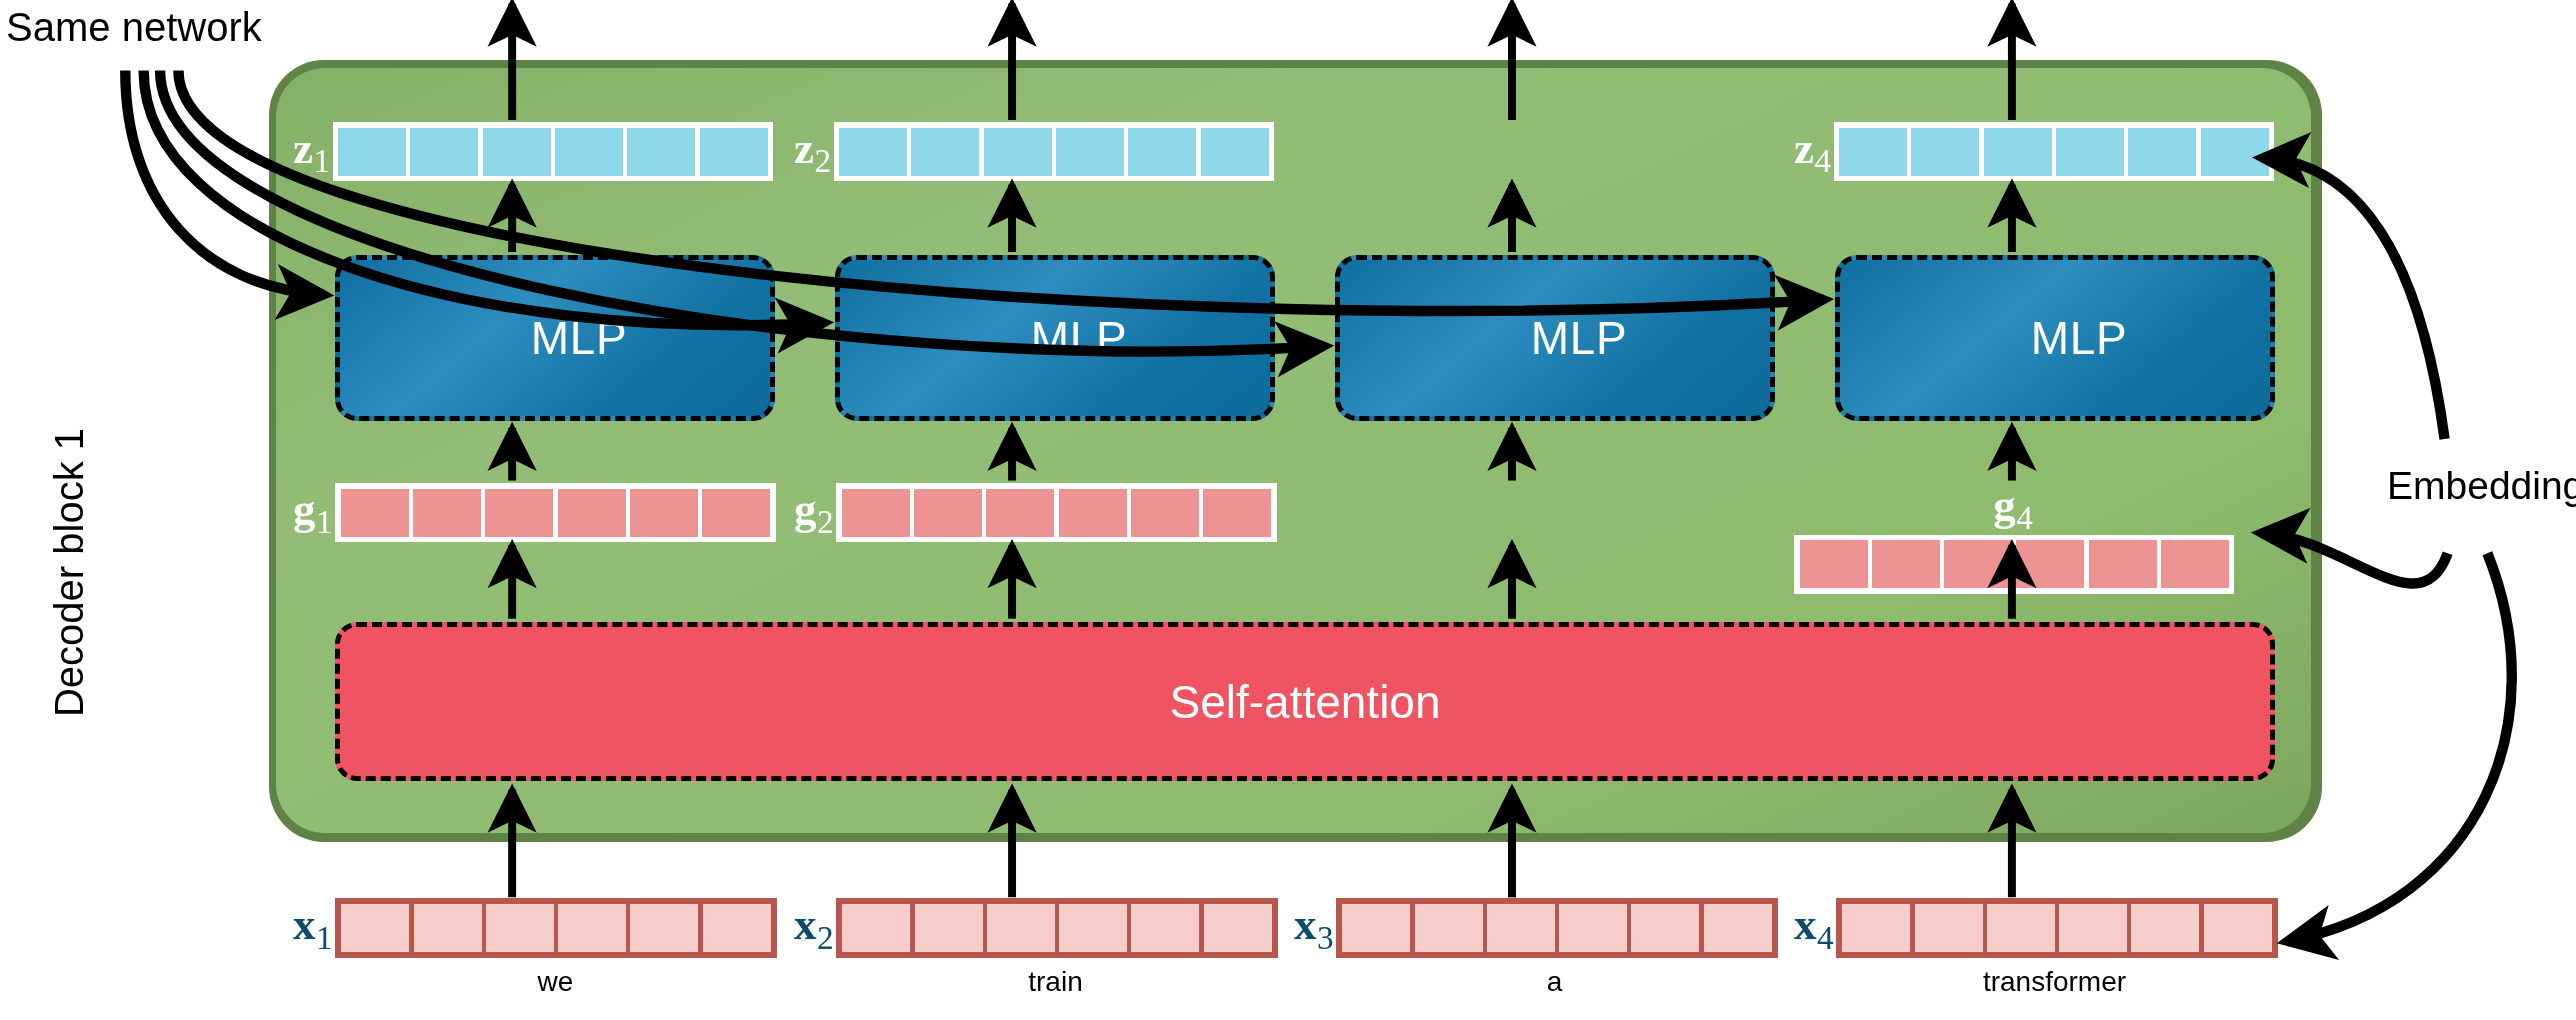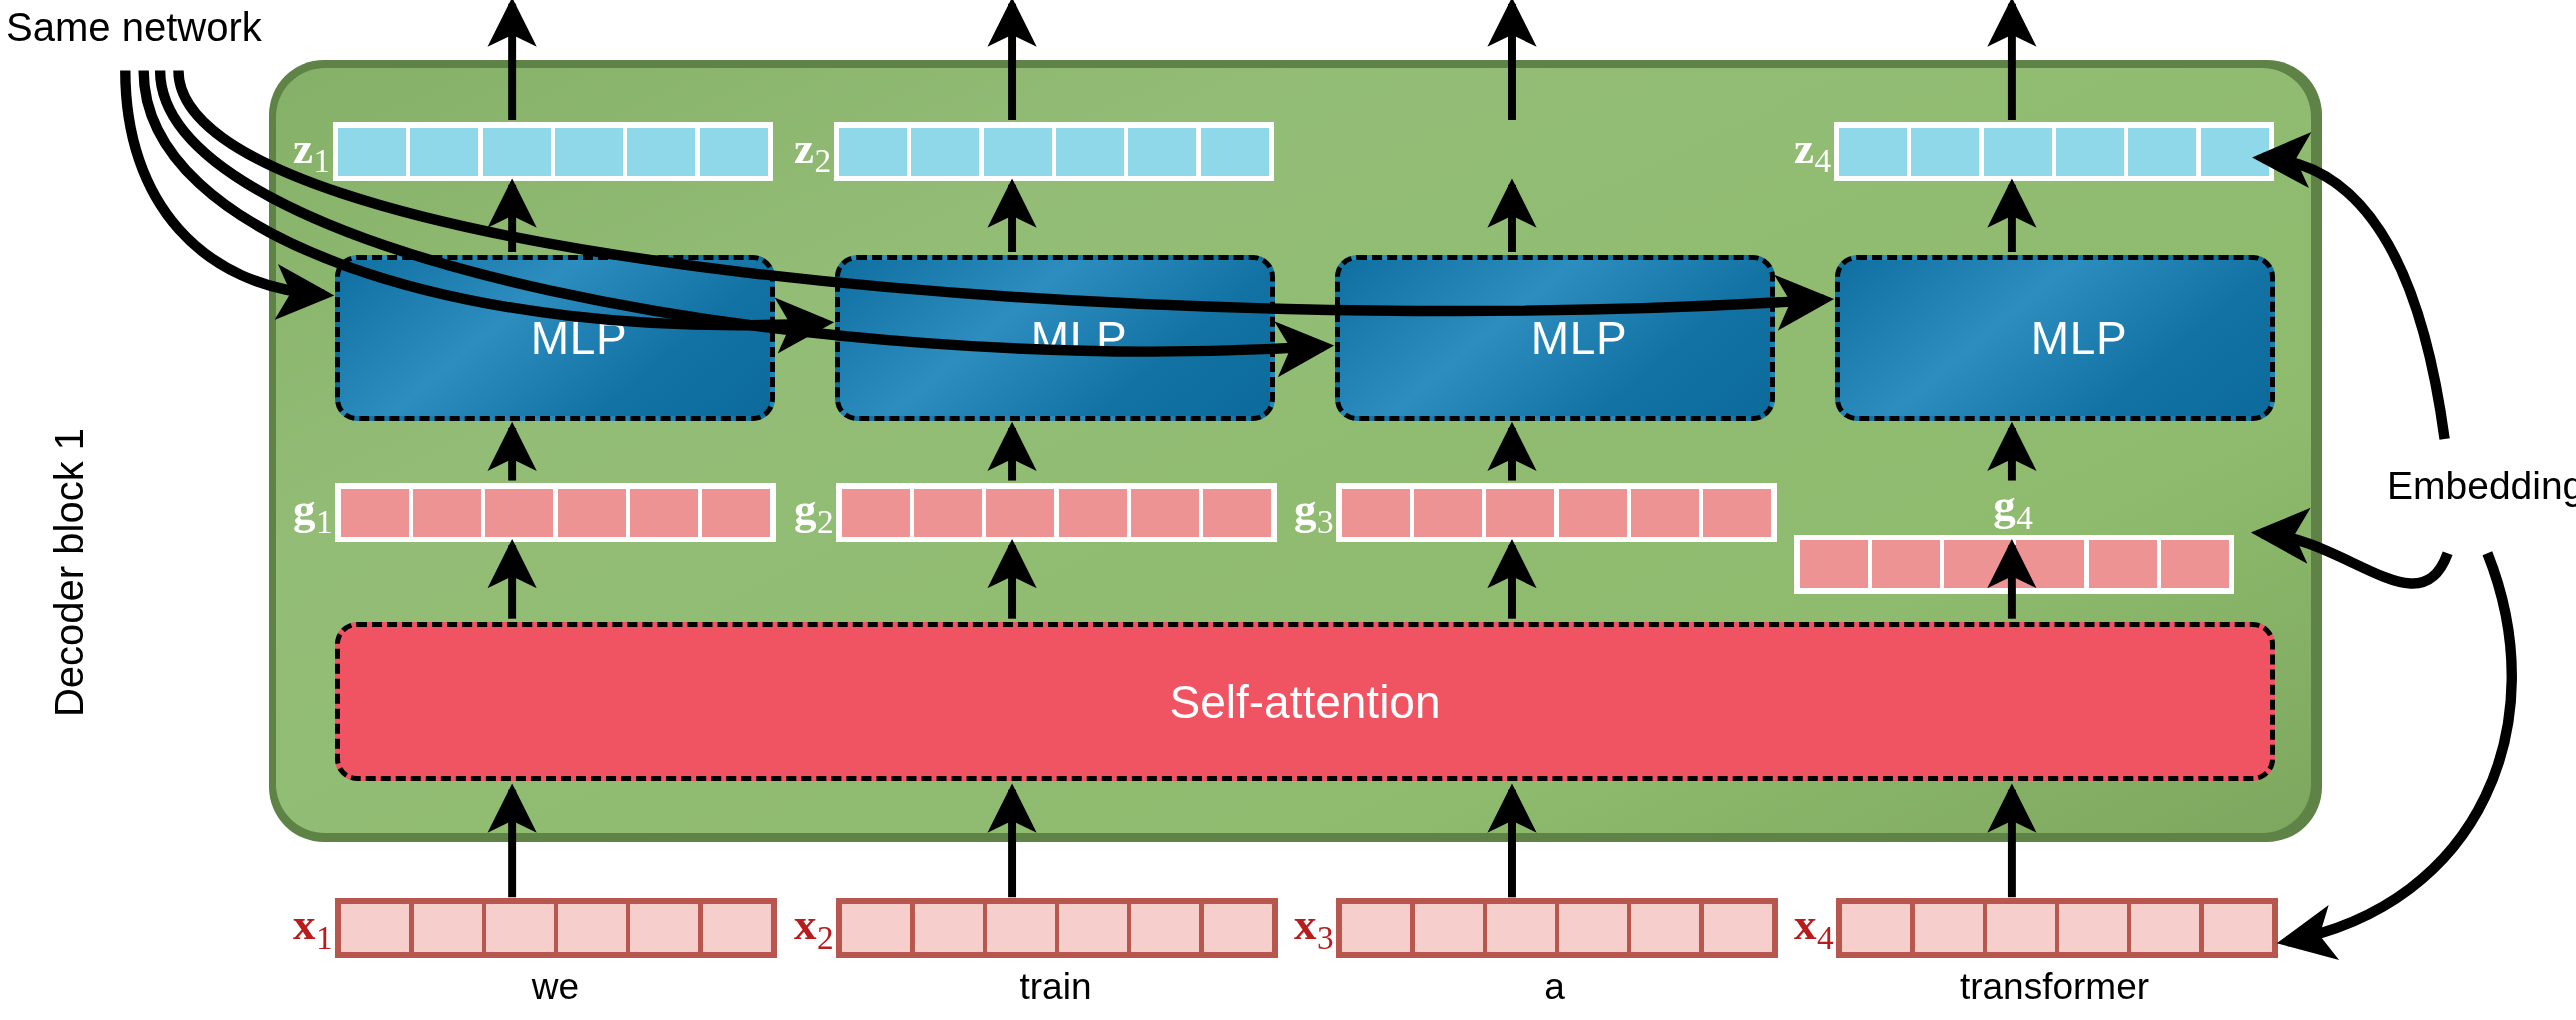--- a/index.html
+++ b/index.html
@@ -33,21 +33,21 @@
   .vec-z .vlabel{color:#ffffff;font-size:45px;}
   .vec-z .cells{background:#ffffff;padding:5.5px;gap:4.3px;}
   .vec-z .cell{width:68px;height:48px;background:#8ed8ea;}
 
   
   .vec-g .vlabel{color:#ffffff;font-size:45px;}
   .vec-g .cells{background:#ffffff;padding:5.5px;gap:4.3px;}
   .vec-g .cell{width:68px;height:48px;background:#ee9393;}
 
   
-  .vec-x .vlabel{color:#b91c1c;font-size:45px;}
+  .vec-x .vlabel{color:#0c4a6e;font-size:45px;}
   .vec-x .cells{background:#b9574f;padding:6.1px;gap:4.3px;}
   .vec-x .cell{width:68px;height:48px;background:#f6cecb;}
 
   
   .mlp{
     position:absolute;box-sizing:border-box;
     border:5.5px dashed #000;border-radius:22px;
     background:linear-gradient(140deg,#0e6fa0 0%,#2c8dbe 38%,#1272a3 72%,#0c6b9b 100%);
     display:flex;align-items:center;justify-content:center;
     color:#ffffff;font-size:46px;letter-spacing:0.6px;padding-left:48px;
@@ -63,21 +63,21 @@
   }
 
   
   .lbl{position:absolute;color:#000;white-space:nowrap;}
   .lbl-same{left:6.1px;top:4.9px;font-size:40px;}
   .lbl-embed{left:2387px;top:464px;font-size:39px;}
   .lbl-decoder{
     left:-114px;top:550px;width:367px;text-align:center;
     font-size:40px;transform:rotate(-90deg);transform-origin:center center;
   }
-  .word{position:absolute;font-size:37px;color:#000;text-align:center;}
+  .word{position:absolute;font-size:28px;color:#000;text-align:center;}
 
   
   #arrows{position:absolute;left:0;top:0;width:2576px;height:1021px;pointer-events:none;}
 </style>
 </head>
 <body>
 
 <div id="stage">
 
   <div class="decoder-shadow"></div>
@@ -156,31 +156,20 @@
     <span class="cells">
       <i class="cell"></i>
       <i class="cell"></i>
       <i class="cell"></i>
       <i class="cell"></i>
       <i class="cell"></i>
       <i class="cell"></i>
     </span>
   </div>
 
-  <div class="vec vec-g" style="left:1294px;top:483px;">
-    <span class="vlabel"><b>g</b><sub>3</sub></span>
-    <span class="cells">
-      <i class="cell"></i>
-      <i class="cell"></i>
-      <i class="cell"></i>
-      <i class="cell"></i>
-      <i class="cell"></i>
-      <i class="cell"></i>
-    </span>
-  </div>
 
   <div class="vec vec-g" style="left:1794px;top:483px;flex-direction:column;">
     <span class="vlabel"><b>g</b><sub>4</sub></span>
     <span class="cells">
       <i class="cell"></i>
       <i class="cell"></i>
       <i class="cell"></i>
       <i class="cell"></i>
       <i class="cell"></i>
       <i class="cell"></i>

